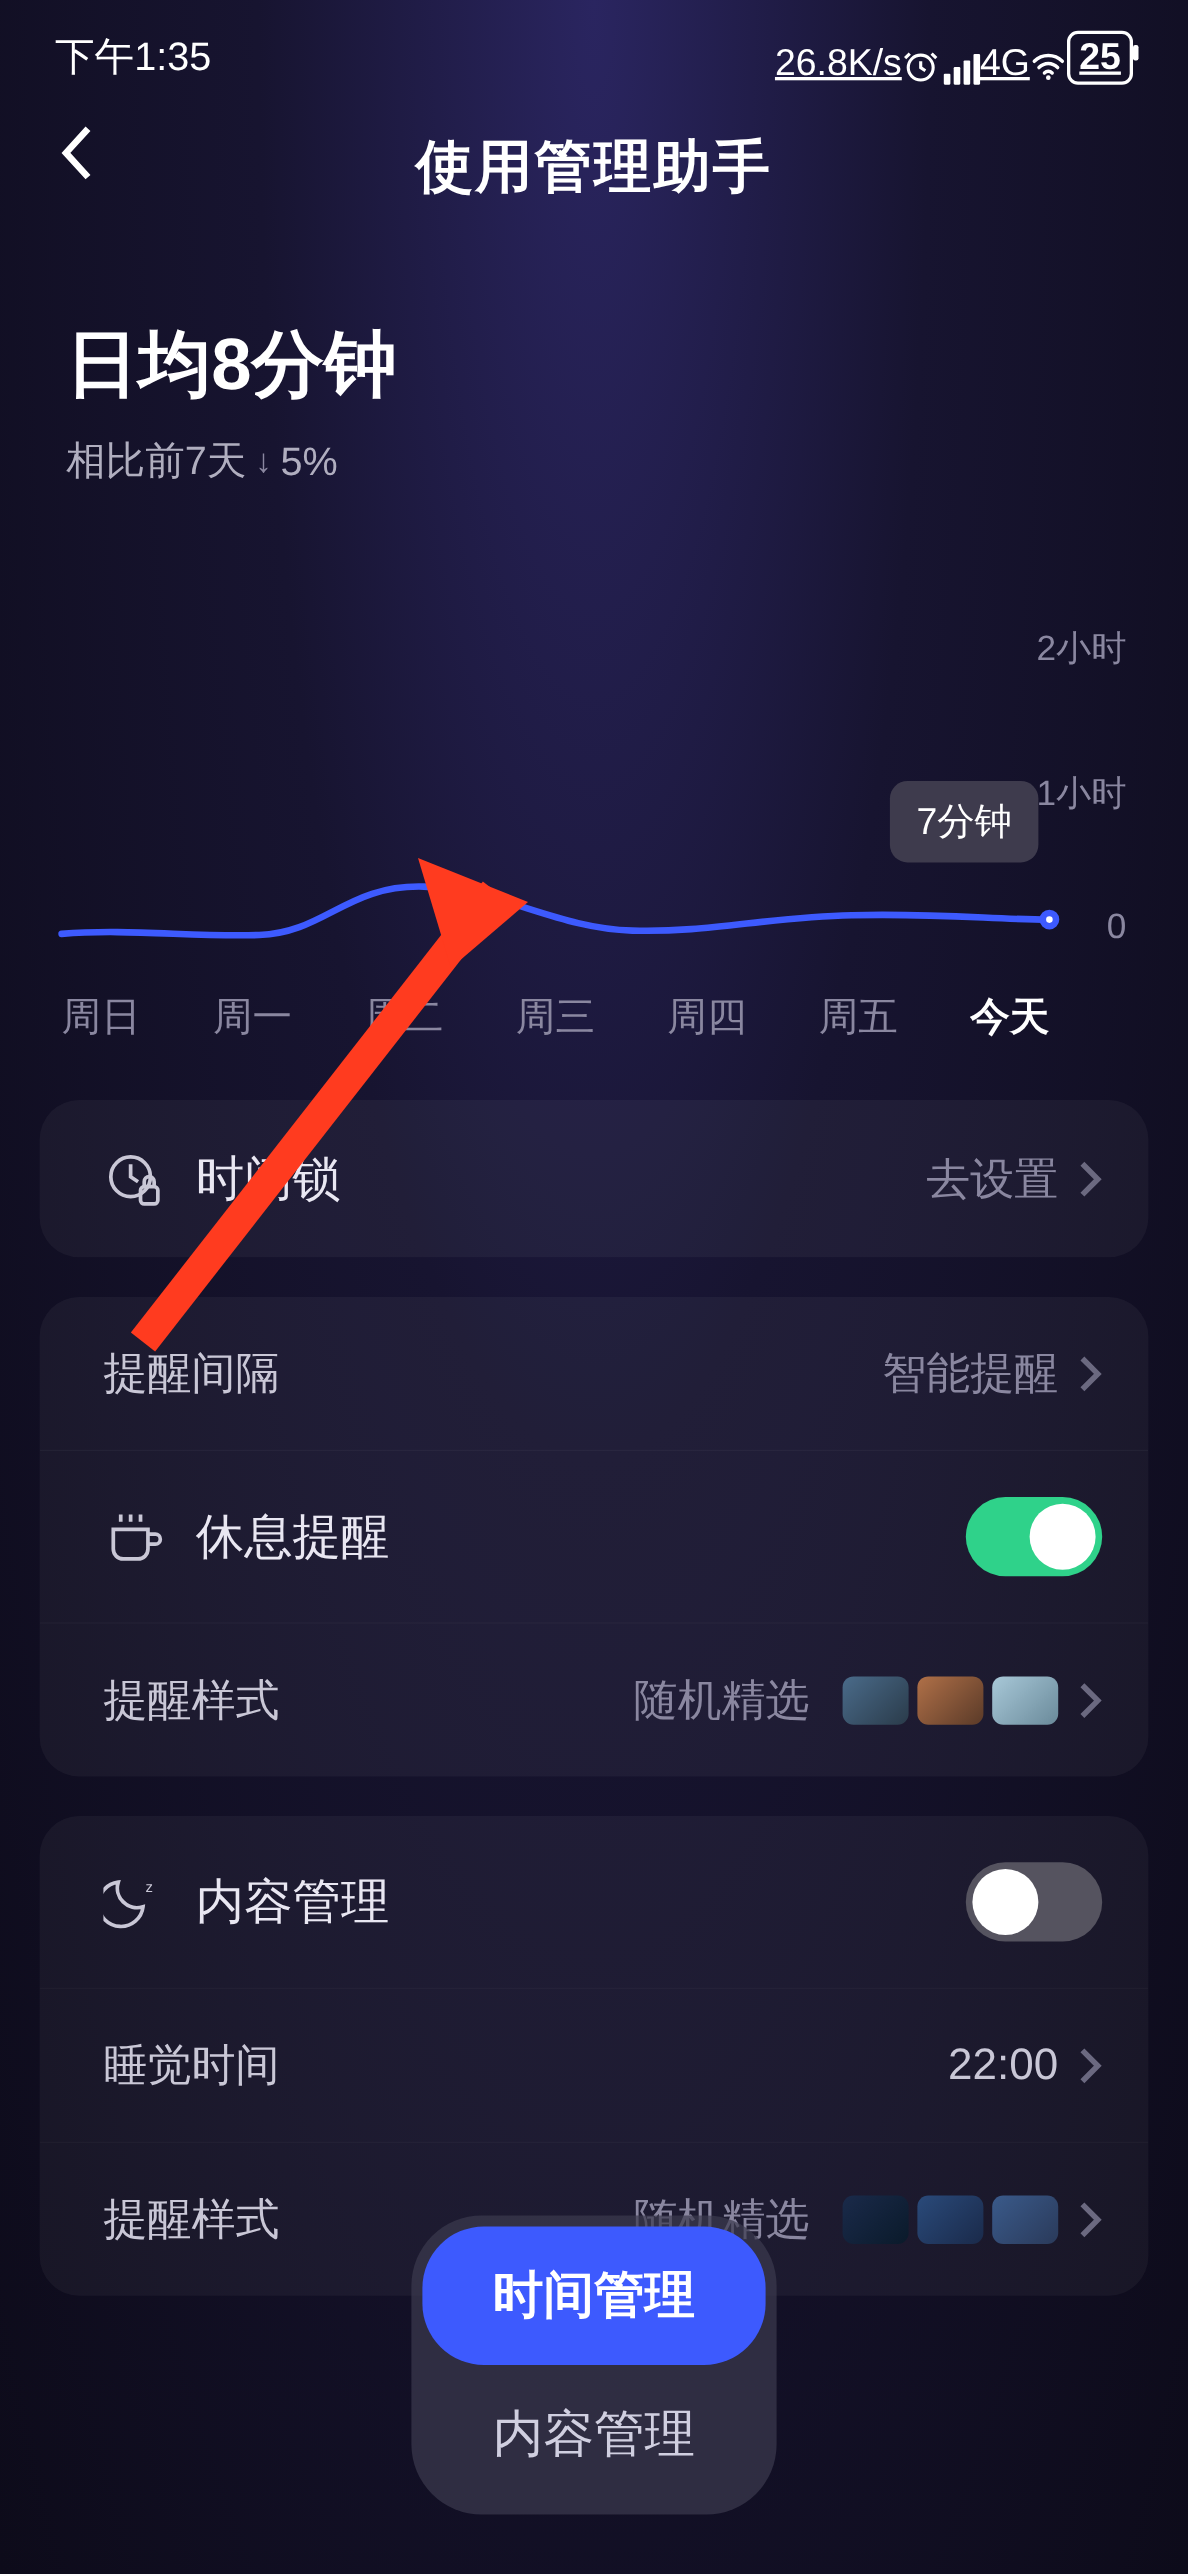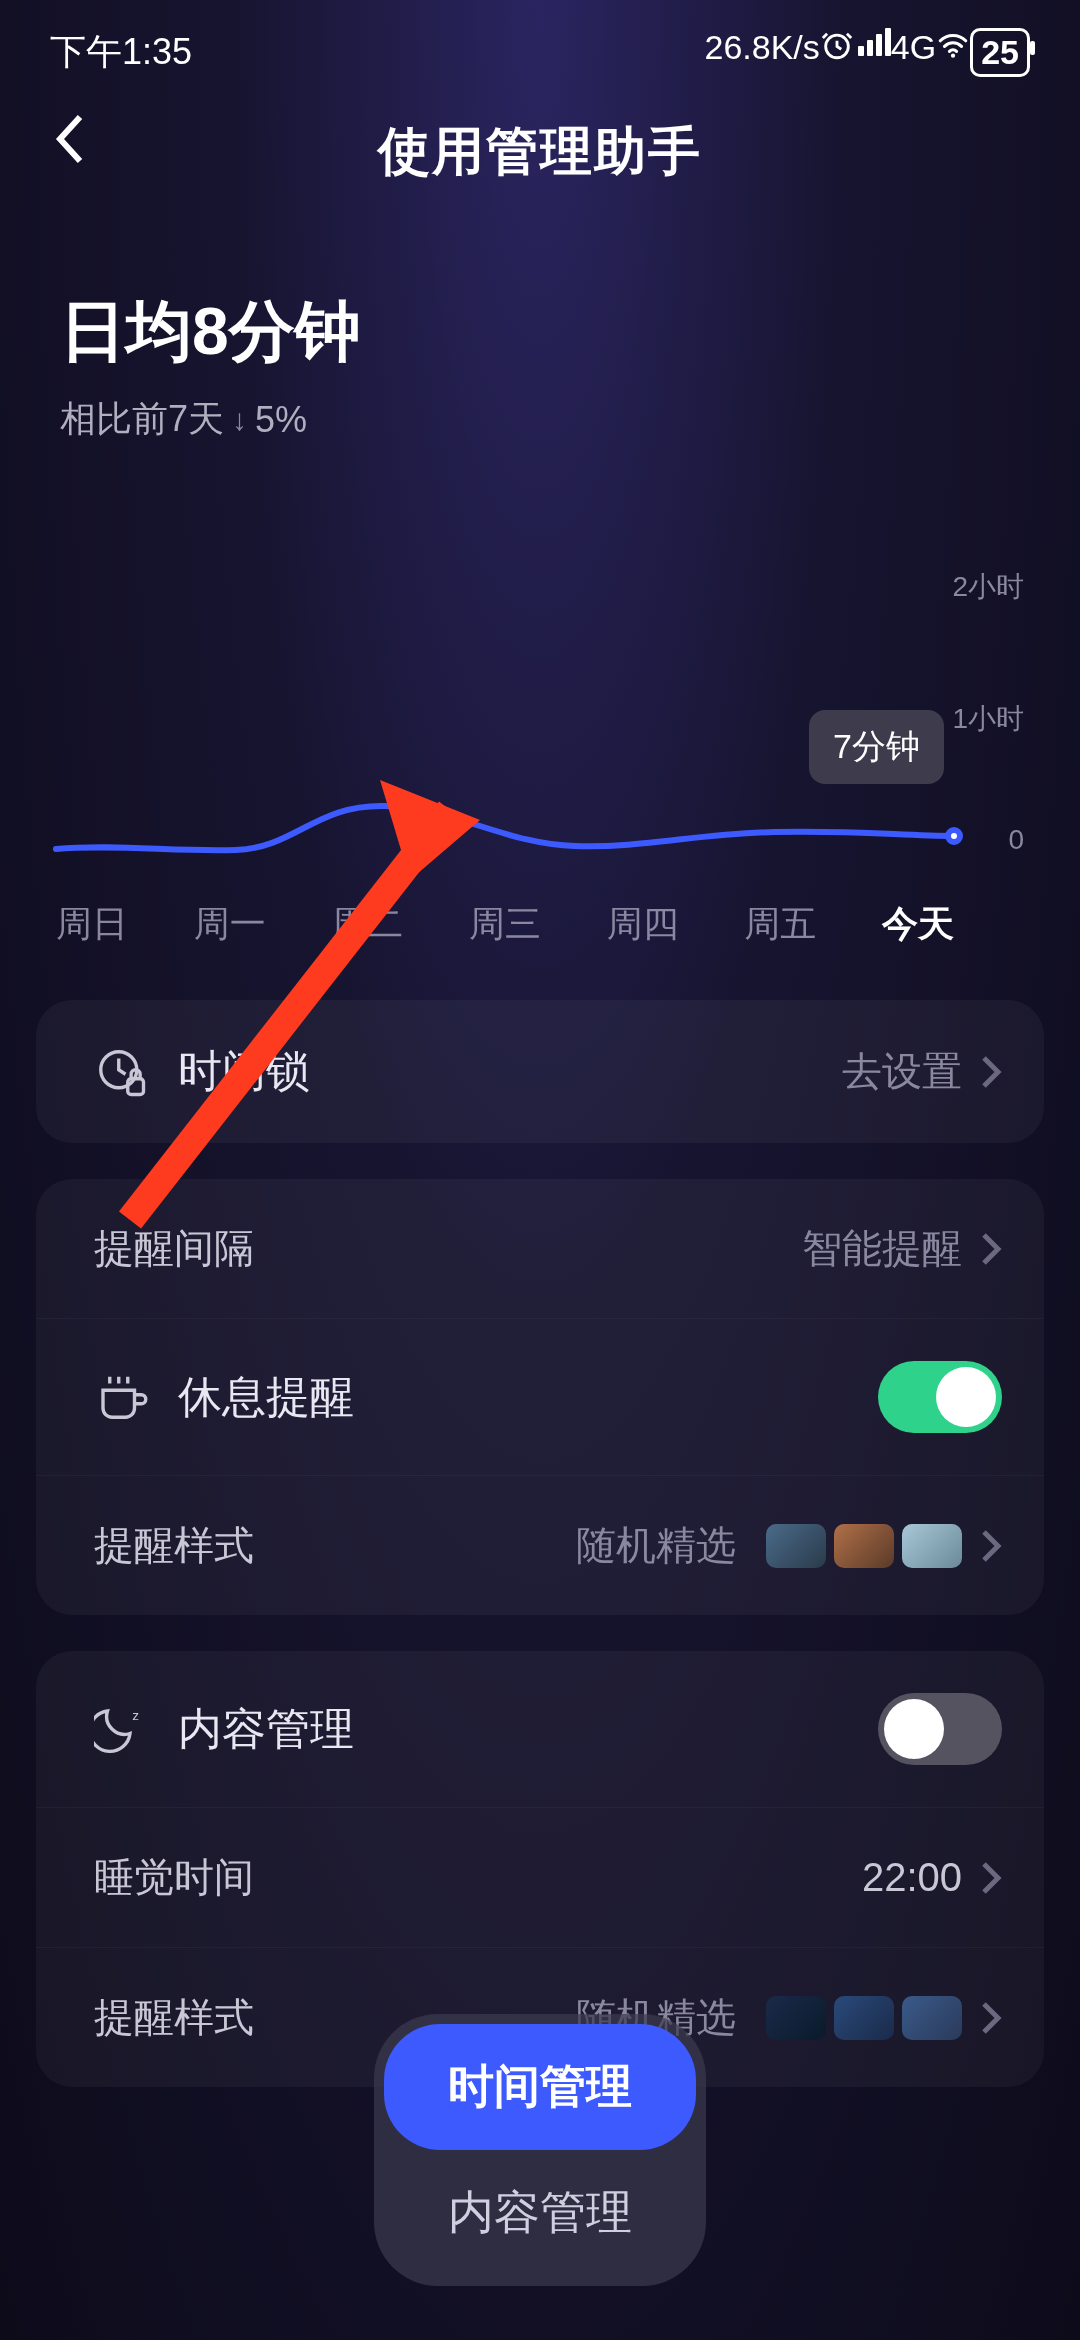--- a/index.html
+++ b/index.html
@@ -14,21 +14,21 @@
   }
   
   .status-bar {
     display: flex;
     justify-content: space-between;
     align-items: center;
     padding: 28px 50px 10px 50px;
     font-size: 36px;
     font-weight: 500;
   }
-  .status-right { display: flex; align-items: flex-start; gap: 0; }
+  .status-right { display: flex; align-items: flex-end; gap: 0; text-decoration: underline; }
   .status-right span { font-size: 34px; }
   .signal-bars { display: inline-flex; align-items: flex-end; gap: 3px; margin-left:4px;}
   .signal-bars i { width: 6px; background:#fff; display:block; border-radius:1px;}
   .signal-bars i:nth-child(1){height:10px}
   .signal-bars i:nth-child(2){height:16px}
   .signal-bars i:nth-child(3){height:22px}
   .signal-bars i:nth-child(4){height:28px}
   .wifi-icon, .alarm-icon { width:34px; height:34px; fill:#fff; }
   .battery {
     display:inline-flex; align-items:center; gap:4px;
@@ -45,21 +45,21 @@
   .back-btn svg { width:40px; height:56px; stroke:#fff; stroke-width:6; fill:none; }
   .title { font-size:52px; font-weight:700; letter-spacing:2px; }
   
   .summary { padding: 60px 60px 20px; }
   .summary-h { font-size:66px; font-weight:700; }
   .summary-sub { margin-top:18px; font-size:36px; color:#b0aebf; display:flex; align-items:center; gap:8px;}
   .down-arrow { color:#8a87a0; font-size:30px; }
   
   .chart-wrap { position:relative; height:460px; margin:40px 36px 0; }
   .chart-axis {
-    position:absolute; right:20px; font-size:28px; color:#8a87a0; text-align:right;
+    position:absolute; right:20px; font-size:32px; color:#8a87a0; text-align:right;
   }
   .axis-2h { top:64px; }
   .axis-1h { top:196px; }
   .axis-0 { top:320px; }
   .chart-line {
     position:absolute; left:20px; right:90px; top:290px; height:100px;
   }
   .chart-line svg { width:100%; height:100px; overflow:visible; }
   .chart-tooltip {
     position:absolute; right:100px; top:206px;

